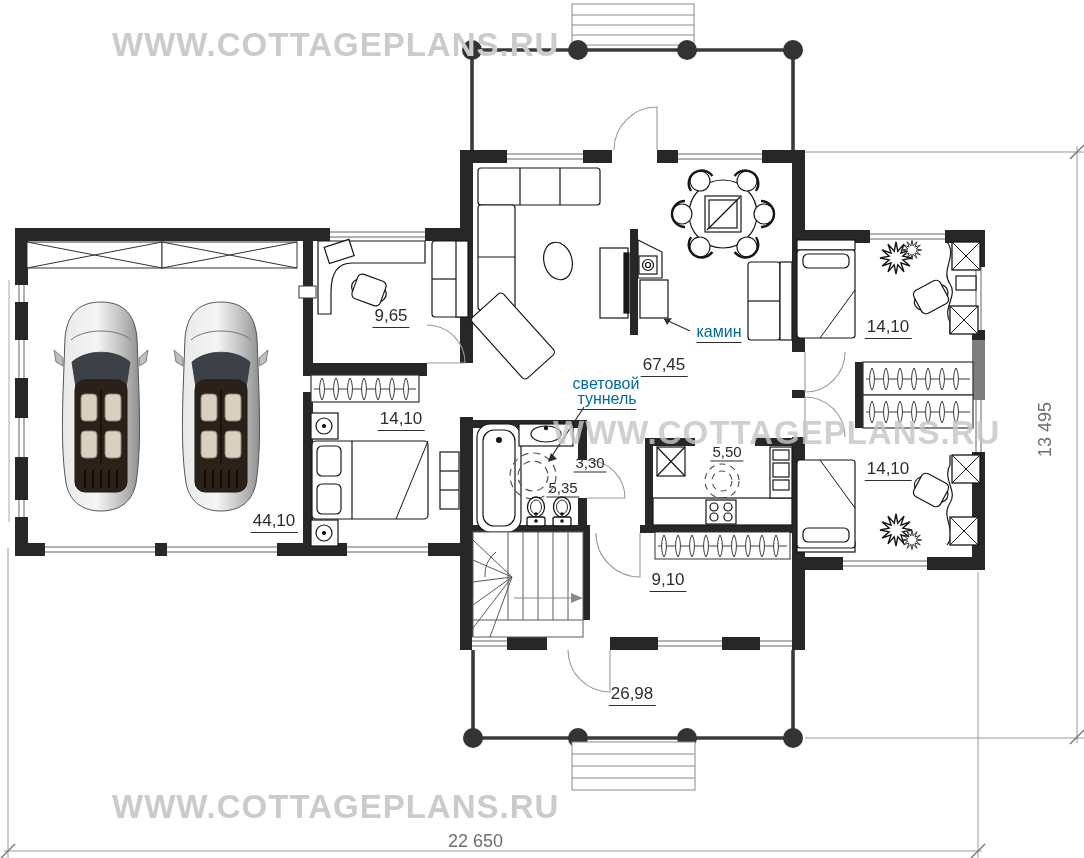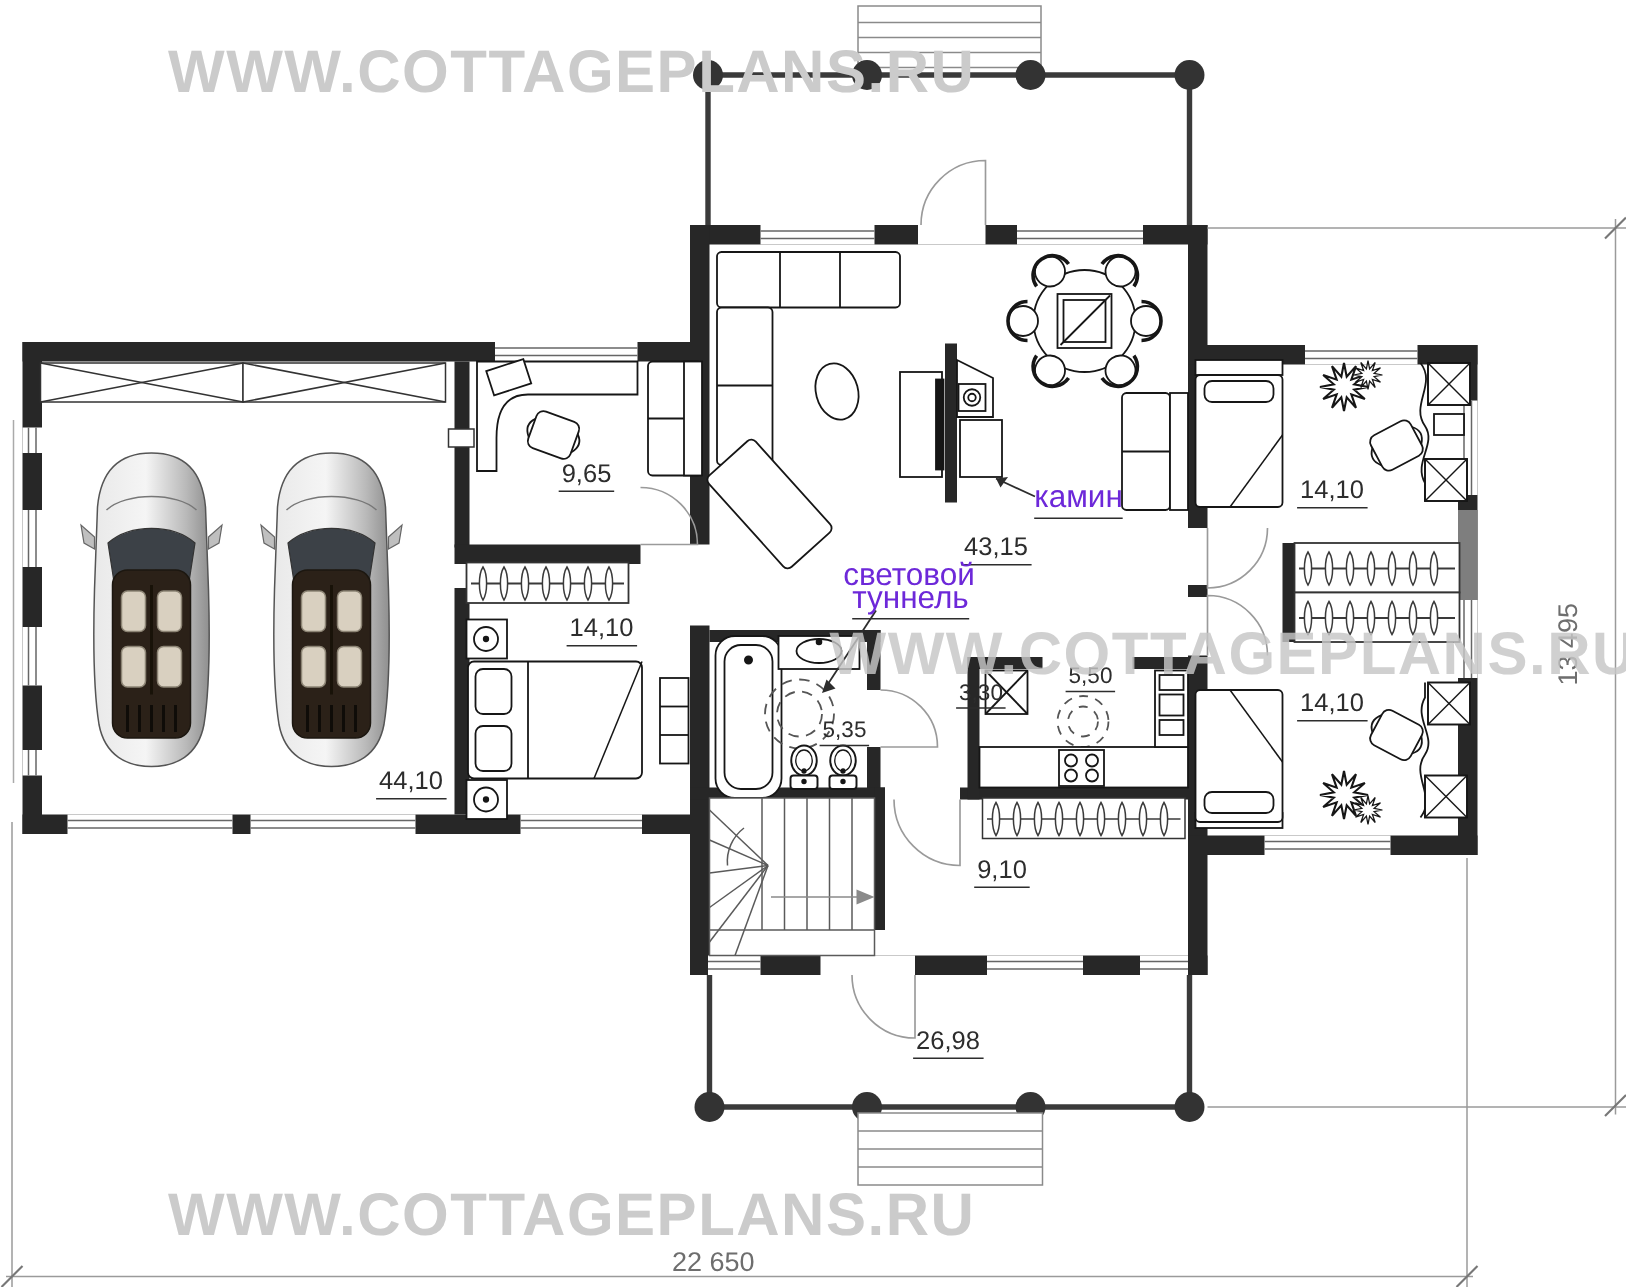--- a/index.html
+++ b/index.html
@@ -1,28 +1,28 @@
 <!DOCTYPE html>
 <html><head>
 <meta charset="utf-8">
 <style>
   html,body{margin:0;padding:0;background:#fff;}
   .plan-wrap{position:relative;width:1084px;height:858px;background:#fff;overflow:hidden;
              font-family:"Liberation Sans",sans-serif;}
   .plan-wrap svg{position:absolute;left:0;top:0;}
-  .wm{position:absolute;font-weight:bold;font-size:40px;letter-spacing:1px;color:#cbcbcb;
+  .wm{position:absolute;font-weight:bold;font-size:33px;letter-spacing:1px;color:#cbcbcb;
       white-space:nowrap;z-index:3;}
   .wm-mid{color:rgba(198,198,198,0.82);z-index:5;}
   .lbl{position:absolute;font-size:17px;color:#2d2d2d;white-space:nowrap;z-index:4;
        transform:translate(-50%,-50%);}
   .lbl.u{border-bottom:1.4px solid #2d2d2d;padding:0 2px 1px 2px;}
   .lbl.small{font-size:15px;}
   .dim{position:absolute;font-size:18px;color:#6e6e6e;white-space:nowrap;z-index:4;}
   .dim.vert{transform:rotate(-90deg);transform-origin:center center;}
-  .ann{position:absolute;font-size:21px;color:#6d28d9;white-space:nowrap;z-index:4;
+  .ann{position:absolute;font-size:16px;color:#0369a1;white-space:nowrap;z-index:4;
        transform:translate(-50%,-50%);}
   .ann.u{border-bottom:1.2px solid #2d2d2d;padding-bottom:1px;}
 </style>
 </head>
 <body>
 
 <div class="plan-wrap">
 
 <svg width="1084" height="858" viewBox="0 0 1084 858">
 <defs>
@@ -536,23 +536,23 @@
 </g>
 </svg>
 
 <div class="wm" style="left:112px;top:26px;">WWW.COTTAGEPLANS.RU</div>
 <div class="wm wm-mid" style="left:553px;top:414px;">WWW.COTTAGEPLANS.RU</div>
 <div class="wm" style="left:112px;top:788px;">WWW.COTTAGEPLANS.RU</div>
 
 <div class="lbl u" style="left:274px;top:522px;">44,10</div>
 <div class="lbl u" style="left:391px;top:317px;">9,65</div>
 <div class="lbl u" style="left:401px;top:420px;">14,10</div>
-<div class="lbl u" style="left:664px;top:366px;">43,15</div>
+<div class="lbl u" style="left:664px;top:366px;">67,45</div>
 <div class="lbl u small" style="left:563px;top:488px;">5,35</div>
-<div class="lbl u small" style="left:654px;top:463px;">3,30</div>
+<div class="lbl u small" style="left:590px;top:463px;">3,30</div>
 <div class="lbl u small" style="left:727px;top:452px;">5,50</div>
 <div class="lbl u" style="left:668px;top:581px;">9,10</div>
 <div class="lbl u" style="left:888px;top:328px;">14,10</div>
 <div class="lbl u" style="left:888px;top:470px;">14,10</div>
 <div class="lbl u" style="left:632px;top:695px;">26,98</div>
 
 <div class="ann u" style="left:719px;top:333px;">камин</div>
 <div class="ann" style="left:606px;top:384px;">световой</div>
 <div class="ann u" style="left:607px;top:400px;">туннель</div>
 

